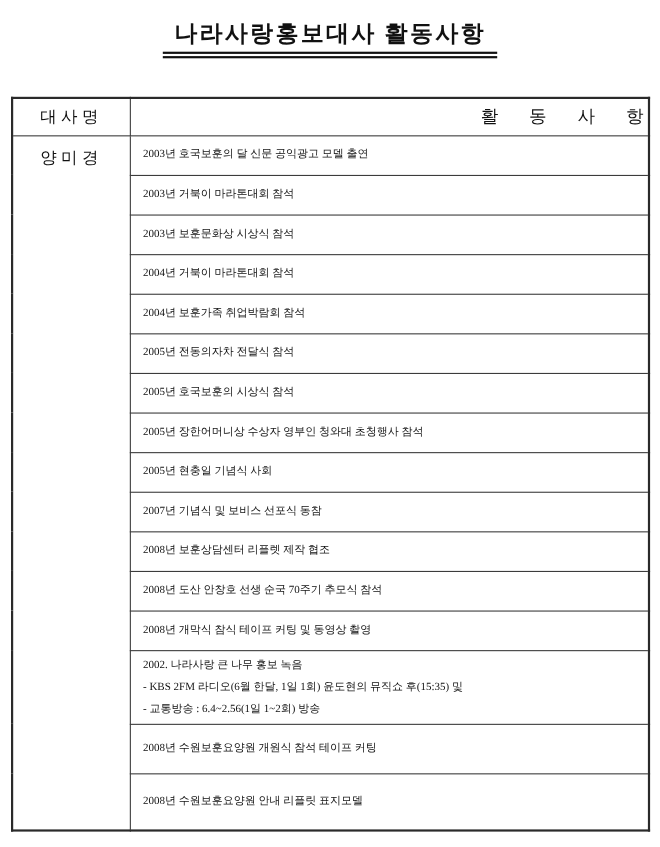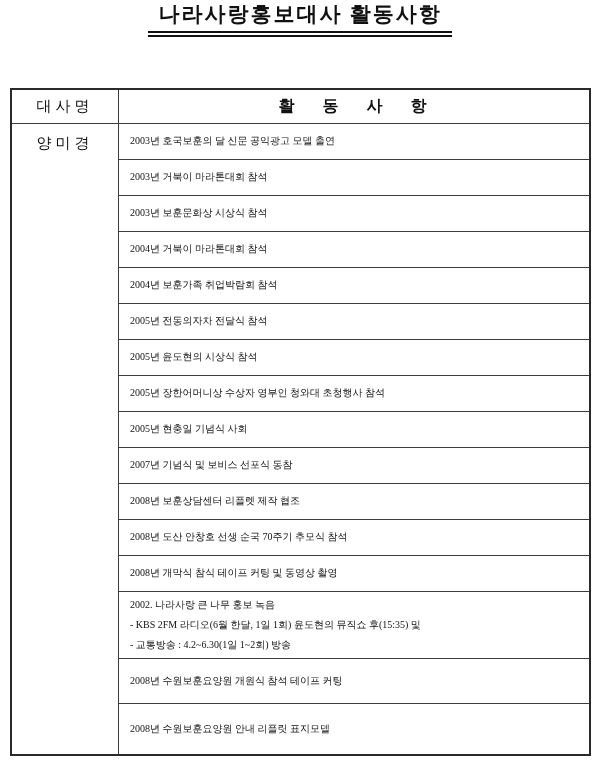--- a/index.html
+++ b/index.html
@@ -9,21 +9,21 @@
   body {
     position: relative;
     width: 600px;
     height: 770px;
     background: #ffffff;
     color: #111111;
     font-family: "Liberation Serif", "DejaVu Serif", serif;
   }
   .title-wrap {
     text-align: center;
-    padding-top: 0;
+    padding-top: 16px;
   }
   .page-title {
     display: inline-block;
     font-size: 21px;
     font-weight: bold;
     letter-spacing: 2px;
     border-bottom: 6px double #111;
     padding: 0 10px 3px 10px;
   }
   table.doc-table {
@@ -42,25 +42,25 @@
     height: 34px;
   }
   th.header-ambassador {
     width: 104px;
     font-weight: normal;
     font-size: 15px;
     letter-spacing: 4px;
     text-align: center;
   }
   th.header-activities {
-    font-weight: bold;
+    font-weight: normal;
     font-size: 16px;
     letter-spacing: 3px;
     word-spacing: 18px;
-    text-align: center;
+    text-align: right;
   }
   tbody tr {
     height: 36px;
   }
   tbody tr:nth-last-child(2) {
     height: 45px;
   }
   tbody tr:nth-last-child(1) {
     height: 52px;
   }
@@ -124,21 +124,21 @@
           <div class="activity-line">2004년 보훈가족 취업박람회 참석</div>
         </td>
       </tr>
       <tr>
         <td class="activity-cell">
           <div class="activity-line">2005년 전동의자차 전달식 참석</div>
         </td>
       </tr>
       <tr>
         <td class="activity-cell">
-          <div class="activity-line">2005년 윤도현의 시상식 참석</div>
+          <div class="activity-line">2005년 호국보훈의 시상식 참석</div>
         </td>
       </tr>
       <tr>
         <td class="activity-cell">
           <div class="activity-line">2005년 장한어머니상 수상자 영부인 청와대 초청행사 참석</div>
         </td>
       </tr>
       <tr>
         <td class="activity-cell">
           <div class="activity-line">2005년 현충일 기념식 사회</div>
@@ -161,21 +161,21 @@
       </tr>
       <tr>
         <td class="activity-cell">
           <div class="activity-line">2008년 개막식 참식 테이프 커팅 및 동영상 촬영</div>
         </td>
       </tr>
       <tr>
         <td class="activity-cell">
           <div class="activity-line">2002. 나라사랑 큰 나무 홍보 녹음</div>
           <div class="activity-line">- KBS 2FM 라디오(6월 한달, 1일 1회) 윤도현의 뮤직쇼 후(15:35) 및</div>
-          <div class="activity-line">- 교통방송 : 4.2~6.30(1일 1~2회) 방송</div>
+          <div class="activity-line">- 교통방송 : 6.4~2.56(1일 1~2회) 방송</div>
         </td>
       </tr>
       <tr>
         <td class="activity-cell">
           <div class="activity-line">2008년 수원보훈요양원 개원식 참석 테이프 커팅</div>
         </td>
       </tr>
       <tr>
         <td class="activity-cell">
           <div class="activity-line">2008년 수원보훈요양원 안내 리플릿 표지모델</div>

